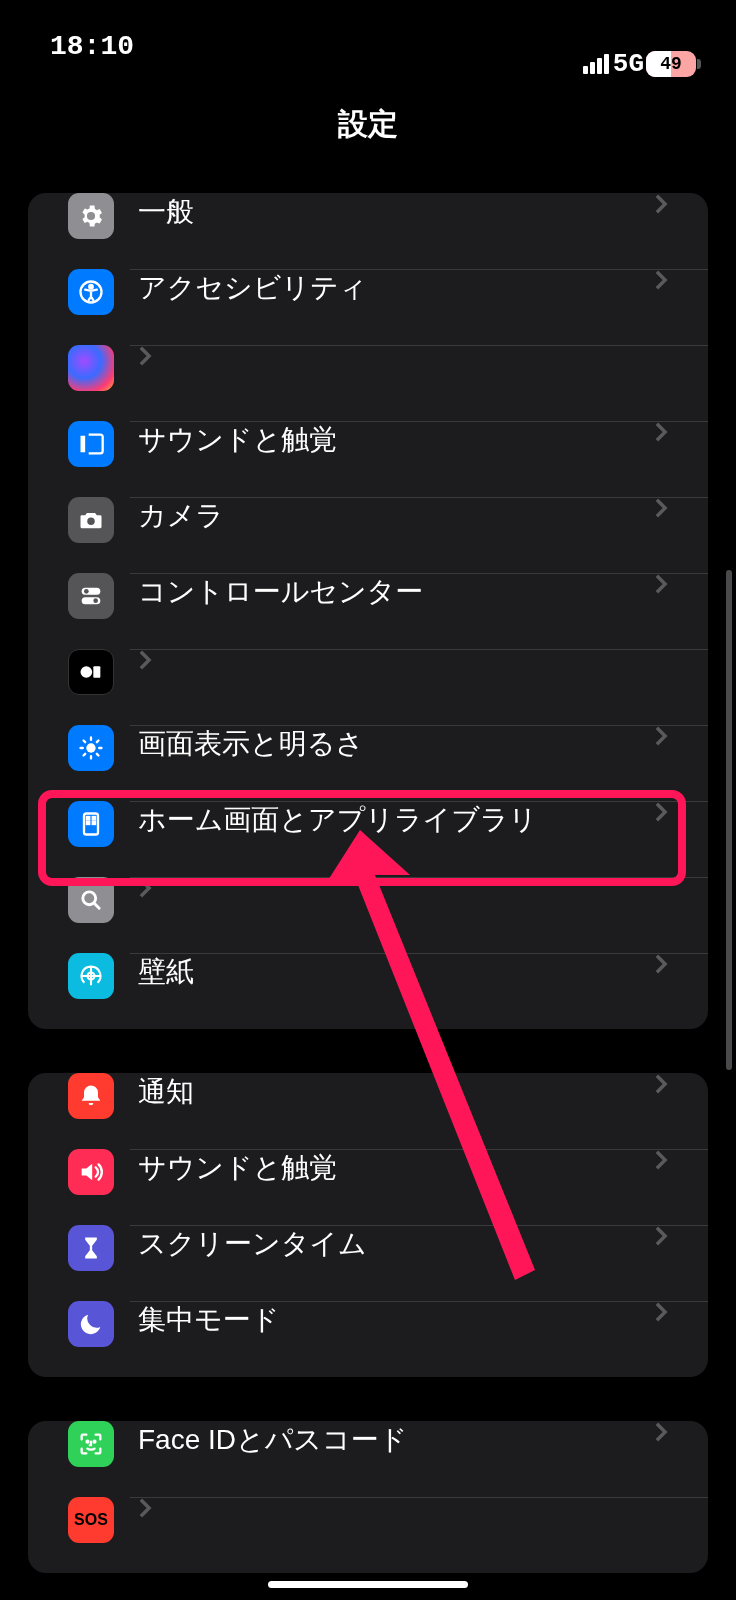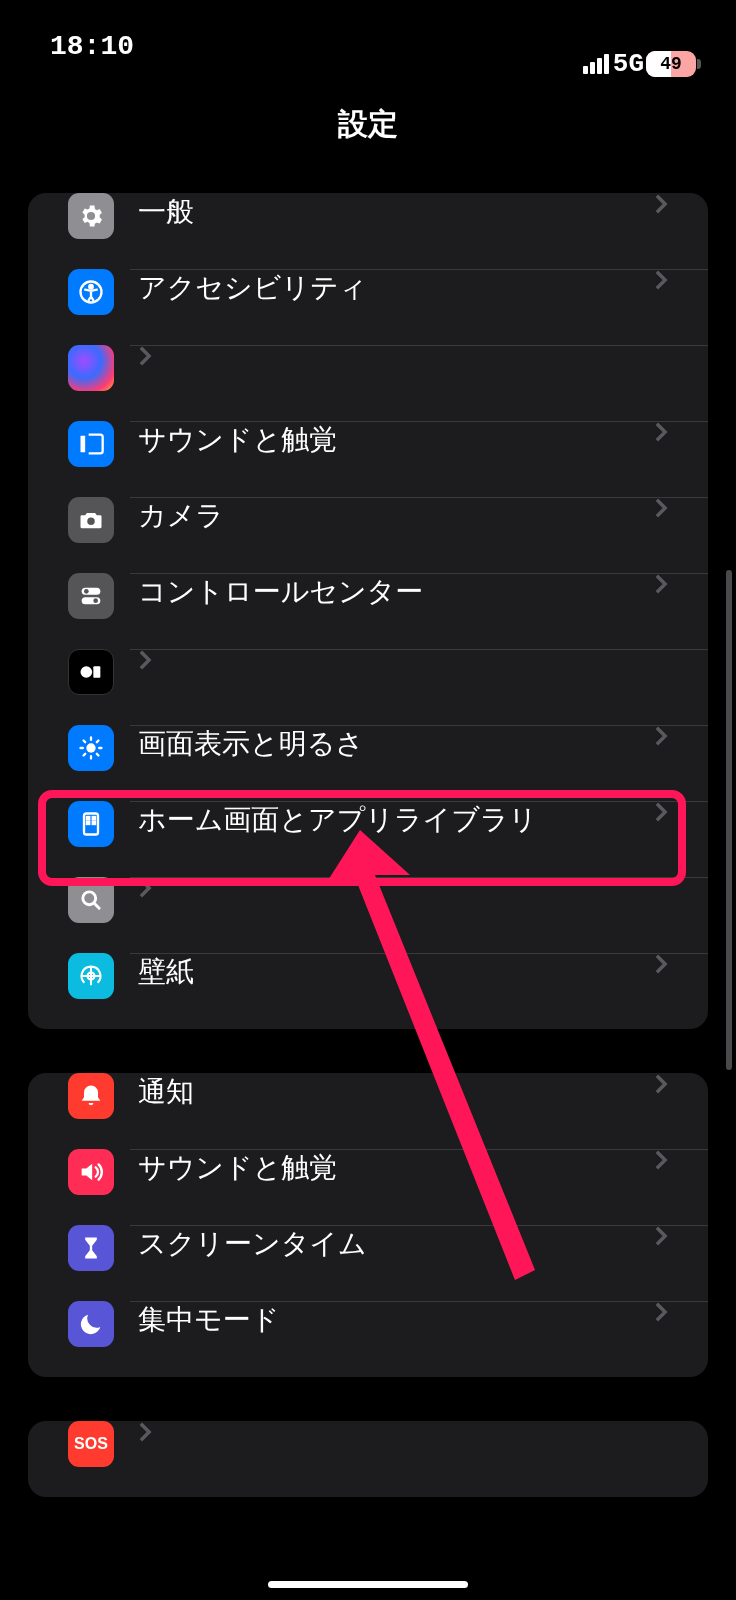--- a/index.html
+++ b/index.html
@@ -35,21 +35,21 @@
   .bg-gray   { background:#8e8e93; }
   .bg-blue   { background:#007aff; }
   .bg-siri   { background: radial-gradient(circle at 35% 35%, #a14bff, #3a6bff 40%, #ff3b72 75%, #fbae3a 100%); }
   .bg-dgray  { background:#555558; }
   .bg-black  { background:#000; border:1px solid #333; }
   .bg-lgray  { background:#8e8e93; }
   .bg-red    { background:#ff3b30; }
   .bg-pink   { background:#ff2d55; }
   .bg-indigo { background:#5856d6; }
   .bg-green  { background:#30d158; }
-  .bg-sos    { background:#ff3b30; color:#ffffff; font-weight:700; font-size:16px; }
+  .bg-sos    { background:#ff3b30; color:#000000; font-weight:700; font-size:16px; }
   .bg-wall   { background:#0bbce0; }
 
   
   .highlight { position:absolute; border:8px solid #ff1659; border-radius:14px; pointer-events:none; z-index:50; }
   
   .arrow-svg { position:absolute; z-index:49; pointer-events:none; }
 
   
   .scroll-ind { position:absolute; right:4px; top:570px; width:6px; height:500px; background:#4a4a4c; border-radius:3px; }
 
@@ -254,20 +254,34 @@
           </svg>
         </div>
       <div class="row-label">集中モード</div>
       <div class="chevron"><svg viewBox="0 0 10 16" fill="none" stroke="currentColor" stroke-width="2.5">
             <path d="M2 2l6 6-6 6"></path>
           </svg></div>
     </div>
   </div>
 
   <div class="group">
+    <div class="row">
+      <div class="icon-wrap bg-green">
+          <svg viewBox="0 0 24 24" fill="none" stroke="#fff" stroke-width="2" stroke-linecap="round">
+            <path d="M4 8V5a1 1 0 011-1h3M20 8V5a1 1 0 00-1-1h-3M4 16v3a1 1 0 001 1h3M20 16v3a1 1 0 01-1 1h-3"></path>
+            <circle cx="9" cy="10" r="0.8" fill="#fff"></circle>
+            <circle cx="15" cy="10" r="0.8" fill="#fff"></circle>
+            <path d="M12 10v3h-1M9 16c1 1 5 1 6 0"></path>
+          </svg>
+        </div>
+      <div class="row-label">Face IDとパスコード</div>
+      <div class="chevron"><svg viewBox="0 0 10 16" fill="none" stroke="currentColor" stroke-width="2.5">
+            <path d="M2 2l6 6-6 6"></path>
+          </svg></div>
+    </div>
     <div class="row">
       <div class="icon-wrap bg-sos">SOS</div>
       <div class="chevron"><svg viewBox="0 0 10 16" fill="none" stroke="currentColor" stroke-width="2.5">
             <path d="M2 2l6 6-6 6"></path>
           </svg></div>
     </div>
   </div>
 
   <div class="scroll-ind"></div>
 

